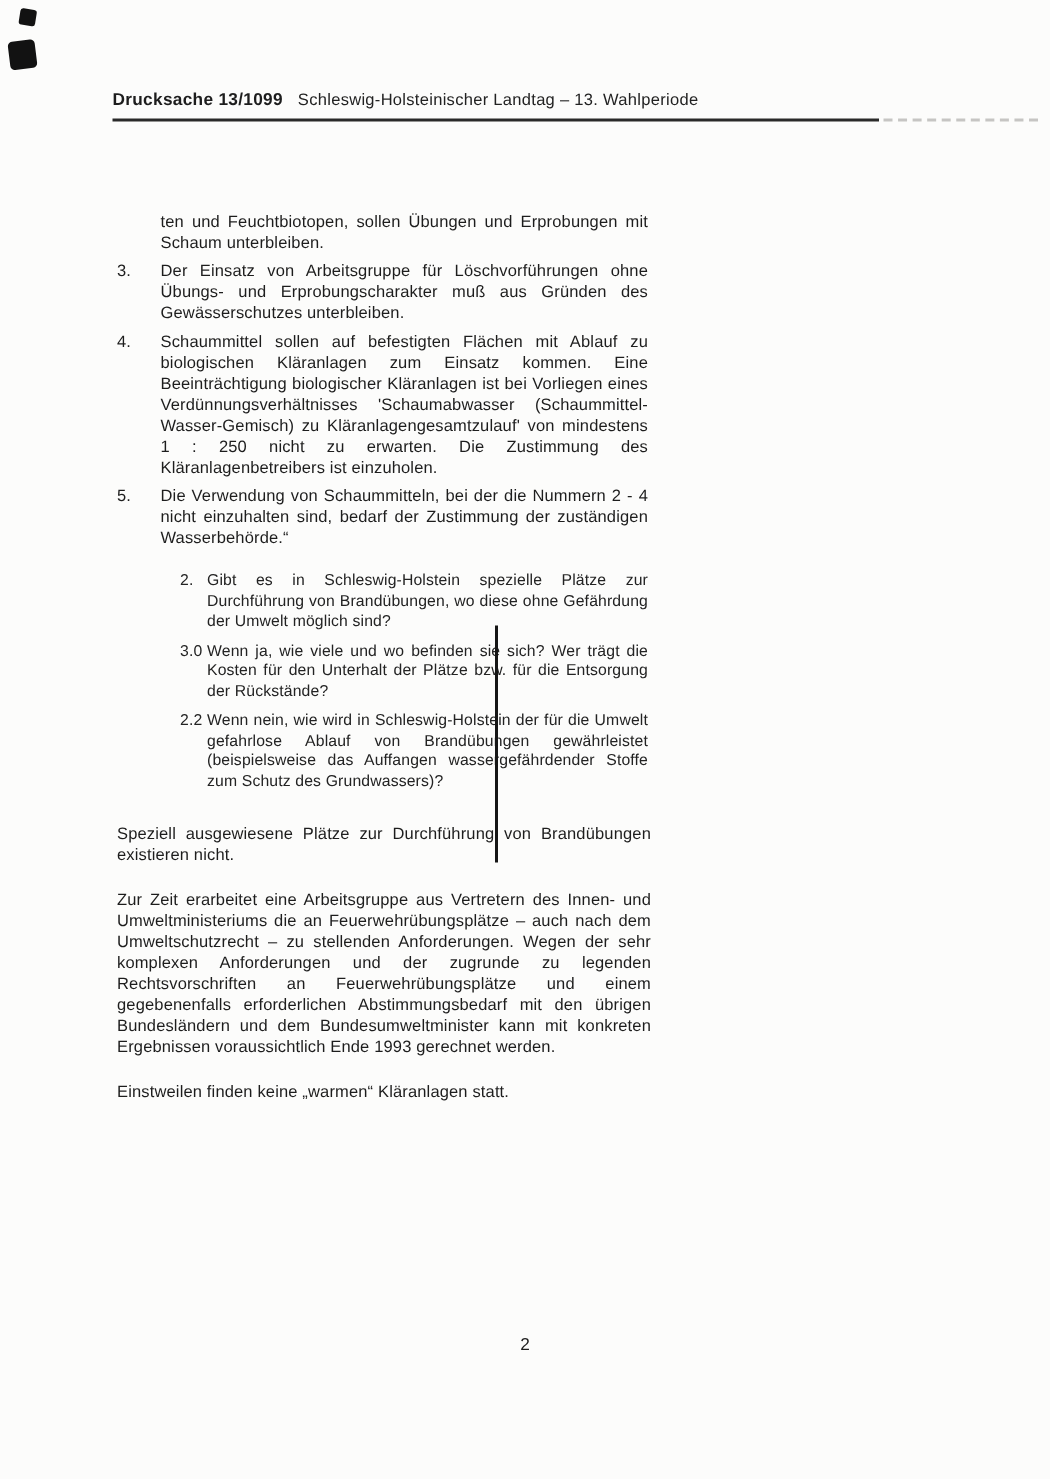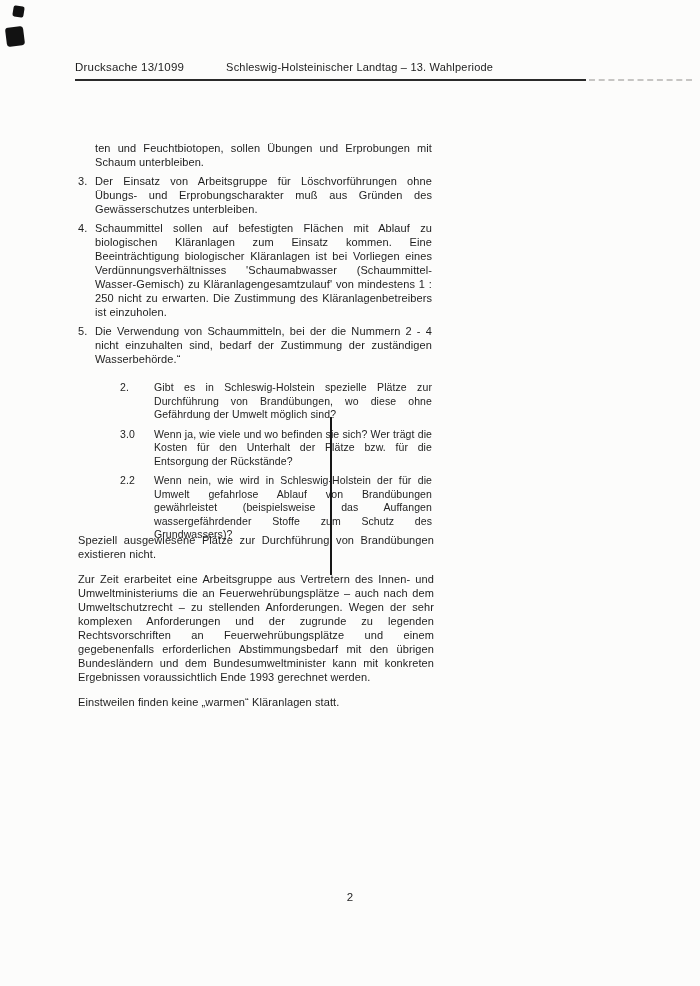--- a/index.html
+++ b/index.html
@@ -25,22 +25,22 @@
 
   
   .header {
     position: absolute;
     left: 75px; top: 61px;
     width: 520px;
     display: flex;
     align-items: baseline;
     white-space: nowrap;
   }
-  .doc-num { font-size: 11.5px; font-weight: normal; letter-spacing: 0.2px; }
-  .doc-title { font-size: 11px; margin-left: 42px; letter-spacing: 0.2px; color: #222; }
+  .doc-num { font-size: 11.5px; font-weight: bold; letter-spacing: 0.2px; }
+  .doc-title { font-size: 11px; margin-left: 10px; letter-spacing: 0.2px; color: #222; }
   .rule {
     position: absolute;
     left: 75px; top: 79px;
     width: 511px; height: 2px;
     background: #2a2a2a;
   }
   .rule-ext {
     position: absolute;
     left: 589px; top: 79px;
     width: 103px; height: 0;
@@ -50,56 +50,56 @@
 
   
   .answers {
     position: absolute;
     left: 78px; top: 141px;
     width: 354px;
     font-size: 11px;
     line-height: 14px;
     letter-spacing: 0.1px;
   }
-  .answers .li { display: flex; margin-bottom: 5px; }
+  .answers .li { display: flex; margin-bottom: 5px; gap: 12px; }
   .answers .num { flex: 0 0 17px; }
   .answers .txt { flex: 1; text-align: justify; overflow-wrap: break-word; }
 
   
   .questions {
     position: absolute;
     left: 120px; top: 381px;
     width: 312px;
     font-size: 10.5px;
     line-height: 13.5px;
     letter-spacing: 0.1px;
     color: #232323;
   }
   .questions .li { display: flex; margin-bottom: 6px; }
   .questions .num { flex: 0 0 18px; }
-  .questions .txt { flex: 1; text-align: justify; overflow-wrap: break-word; margin-left: 16px; }
+  .questions .txt { flex: 1; text-align: justify; overflow-wrap: break-word; }
 
   
   .vline {
     position: absolute;
     left: 330px; top: 417px;
     width: 2px; height: 158px;
     background: #161616;
   }
 
   
   .paras {
     position: absolute;
     left: 78px; top: 533px;
     width: 356px;
     font-size: 11px;
     line-height: 14px;
     letter-spacing: 0.1px;
   }
-  .paras p { text-align: justify; margin-bottom: 11px; overflow-wrap: break-word; }
+  .paras p { text-align: justify; margin-bottom: 11px; overflow-wrap: break-word; margin-top: 16px; }
   .paras p.last { text-align: left; }
 
   
   .page-num {
     position: absolute;
     left: 0; top: 891px;
     width: 700px;
     text-align: center;
     font-size: 11.5px;
     color: #1d1d1d;

